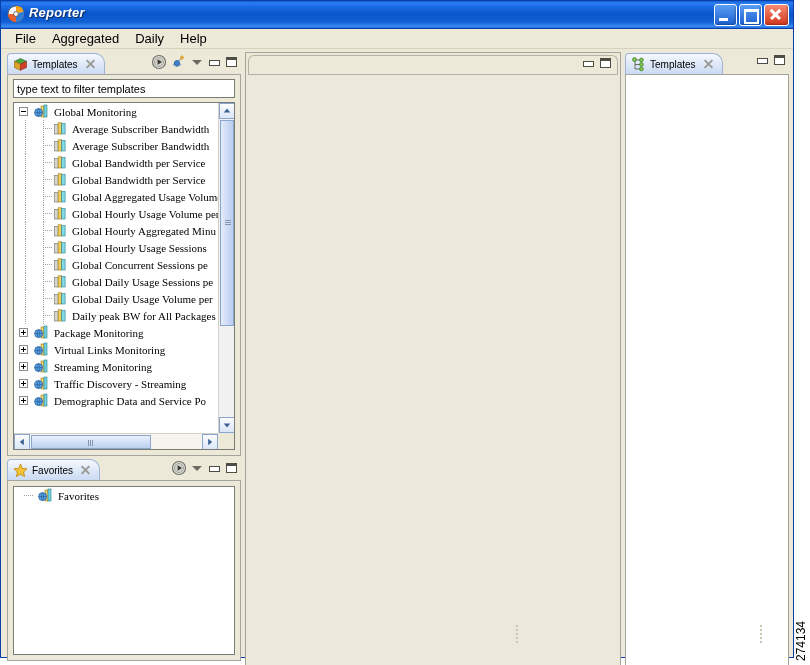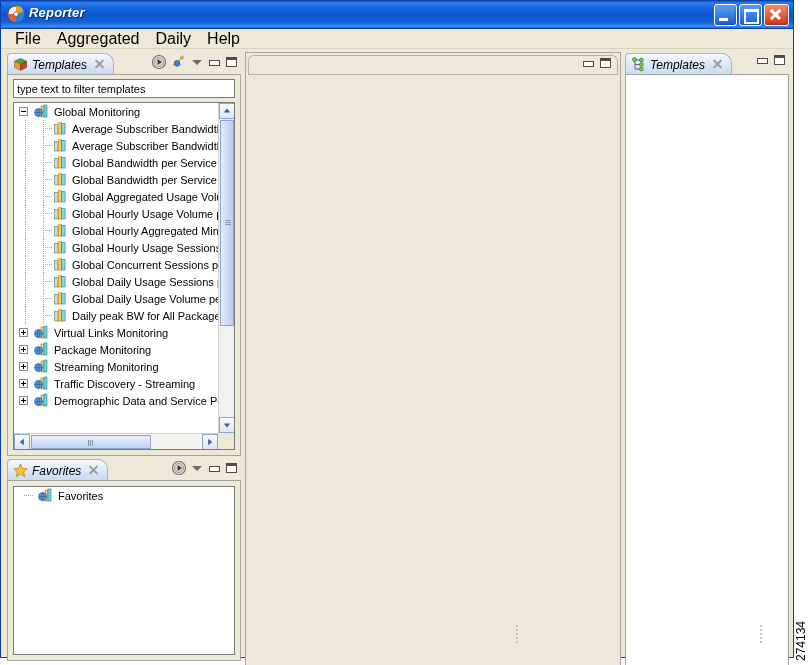--- a/index.html
+++ b/index.html
@@ -24,35 +24,35 @@
   .wbtn i{position:absolute;display:block;background:#fff;}
   .wbtn.min i{left:4px;bottom:4px;width:9px;height:3px;}
   .wbtn.max i{left:4px;top:4px;width:11px;height:10px;background:none;border:2px solid #fff;border-top-width:3px;}
   .wbtn.cls i.a,.wbtn.cls i.b{left:4px;top:8px;width:13px;height:2.5px;}
   .wbtn.cls i.a{transform:rotate(45deg);}
   .wbtn.cls i.b{transform:rotate(-45deg);}
 
   
   .menubar{height:19px;background:#ece9d8;border-bottom:1px solid #d6d2bd;
            display:flex;align-items:center;padding-left:6px;}
-  .menuitem{padding:2px 8px;font-size:16px;color:#000;cursor:default;}
+  .menuitem{padding:2px 8px;font-size:13px;color:#000;cursor:default;}
 
   
   .bench{position:absolute;left:2px;top:48px;right:2px;bottom:2px;background:#ece9d8;}
 
   
   .view{position:absolute;background:#ece9d8;}
   .vtabrow{position:relative;height:22px;}
   .vtab{position:absolute;left:0;top:1px;height:21px;
         background:linear-gradient(to bottom,#f6f9ff,#dbe6f7 55%,#c9d9f2);
         border:1px solid #9db4d6;border-bottom:none;
         border-top-left-radius:4px;border-top-right-radius:10px;
         display:flex;align-items:center;padding:0 8px 0 5px;}
   .vtab .ic{width:15px;height:15px;margin-right:4px;flex:0 0 auto;}
-  .vtab .lb{font-size:12px;color:#000;white-space:nowrap;font-style:italic;}
+  .vtab .lb{font-size:10px;color:#000;white-space:nowrap;}
   .vtab .xx{margin-left:7px;width:11px;height:11px;position:relative;}
   .vtab .xx i{position:absolute;left:0;top:4px;width:11px;height:2px;background:#9a9a94;}
   .vtab .xx i.a{transform:rotate(45deg);}
   .vtab .xx i.b{transform:rotate(-45deg);}
   .vtools{position:absolute;right:3px;top:2px;display:flex;align-items:center;gap:4px;}
   .vtool{width:16px;height:16px;position:relative;}
 
   .vbody{position:absolute;left:0;right:0;top:22px;bottom:0;
          border:1px solid #a5a5a0;background:#ece9d8;box-sizing:border-box;}
 
@@ -81,21 +81,21 @@
   .plus:before{content:"";position:absolute;left:1px;top:3px;width:5px;height:1px;background:#000;}
   .plus.exp:after{content:"";}
   .plus.col:after{content:"";position:absolute;left:3px;top:1px;width:1px;height:5px;background:#000;}
   .dots{position:absolute;left:9px;top:0;bottom:0;width:1px;
         background-image:linear-gradient(to bottom,#a0a0a0 1px,transparent 1px);
         background-size:1px 2px;}
   .dashh{position:absolute;left:9px;top:8px;width:9px;height:1px;
         background-image:linear-gradient(to right,#a0a0a0 1px,transparent 1px);
         background-size:2px 1px;}
   .ticon{width:16px;height:15px;margin-right:4px;flex:0 0 auto;}
-  .tlab{font-size:11px;color:#000;}
+  .tlab{font-size:11px;color:#000;font-family:Liberation Serif, serif;}
 
   
   .vsb{position:absolute;right:0;top:0;width:16px;bottom:16px;background:#f1f1f1;border-left:1px solid #d4d0c8;box-sizing:border-box;}
   .hsb{position:absolute;left:0;bottom:0;right:16px;height:16px;background:#f5f4ef;border-top:1px solid #d4d0c8;box-sizing:border-box;}
   .sbbtn{position:absolute;background:linear-gradient(to bottom,#fbfcfe,#dbe6f8);border:1px solid #8aa6cc;box-sizing:border-box;}
   .sbthumb{position:absolute;background:linear-gradient(to right,#e4ecfb,#b9cdf0);border:1px solid #8aa6cc;box-sizing:border-box;}
   .corner{position:absolute;right:0;bottom:0;width:16px;height:16px;background:#ece9d8;}
 
   .grip{position:absolute;}
   .grip i{position:absolute;width:1px;height:1px;background:#8796ad;}
@@ -405,33 +405,33 @@
                 <div class="trow">
                   <span class="tw">
                     <span class="plus col"></span>
                   </span>
                   <span class="ticon"><svg width="16" height="15" viewBox="0 0 16 15">
                       <rect x="7" y="2" width="3" height="11" fill="#f0d070" stroke="#9a7c16" stroke-width=".6"></rect>
                       <rect x="10" y="1" width="3" height="12" fill="#6fd3e0" stroke="#2b7f8c" stroke-width=".6"></rect>
                       <circle cx="4.6" cy="8.6" r="4" fill="#5aa0e0" stroke="#1f5a96" stroke-width=".7"></circle>
                       <path d="M.8 8.6h7.6M4.6 4.8c1.6 1.6 1.6 6 0 7.6M4.6 4.8c-1.6 1.6-1.6 6 0 7.6" stroke="#1f5a96" stroke-width=".6" fill="none"></path>
                     </svg></span>
-                  <span class="tlab">Virtual Links Monitoring</span>
+                  <span class="tlab">Package Monitoring</span>
                 </div>
                 <div class="trow">
                   <span class="tw">
                     <span class="plus col"></span>
                   </span>
                   <span class="ticon"><svg width="16" height="15" viewBox="0 0 16 15">
                       <rect x="7" y="2" width="3" height="11" fill="#f0d070" stroke="#9a7c16" stroke-width=".6"></rect>
                       <rect x="10" y="1" width="3" height="12" fill="#6fd3e0" stroke="#2b7f8c" stroke-width=".6"></rect>
                       <circle cx="4.6" cy="8.6" r="4" fill="#5aa0e0" stroke="#1f5a96" stroke-width=".7"></circle>
                       <path d="M.8 8.6h7.6M4.6 4.8c1.6 1.6 1.6 6 0 7.6M4.6 4.8c-1.6 1.6-1.6 6 0 7.6" stroke="#1f5a96" stroke-width=".6" fill="none"></path>
                     </svg></span>
-                  <span class="tlab">Package Monitoring</span>
+                  <span class="tlab">Virtual Links Monitoring</span>
                 </div>
                 <div class="trow">
                   <span class="tw">
                     <span class="plus col"></span>
                   </span>
                   <span class="ticon"><svg width="16" height="15" viewBox="0 0 16 15">
                       <rect x="7" y="2" width="3" height="11" fill="#f0d070" stroke="#9a7c16" stroke-width=".6"></rect>
                       <rect x="10" y="1" width="3" height="12" fill="#6fd3e0" stroke="#2b7f8c" stroke-width=".6"></rect>
                       <circle cx="4.6" cy="8.6" r="4" fill="#5aa0e0" stroke="#1f5a96" stroke-width=".7"></circle>
                       <path d="M.8 8.6h7.6M4.6 4.8c1.6 1.6 1.6 6 0 7.6M4.6 4.8c-1.6 1.6-1.6 6 0 7.6" stroke="#1f5a96" stroke-width=".6" fill="none"></path>

